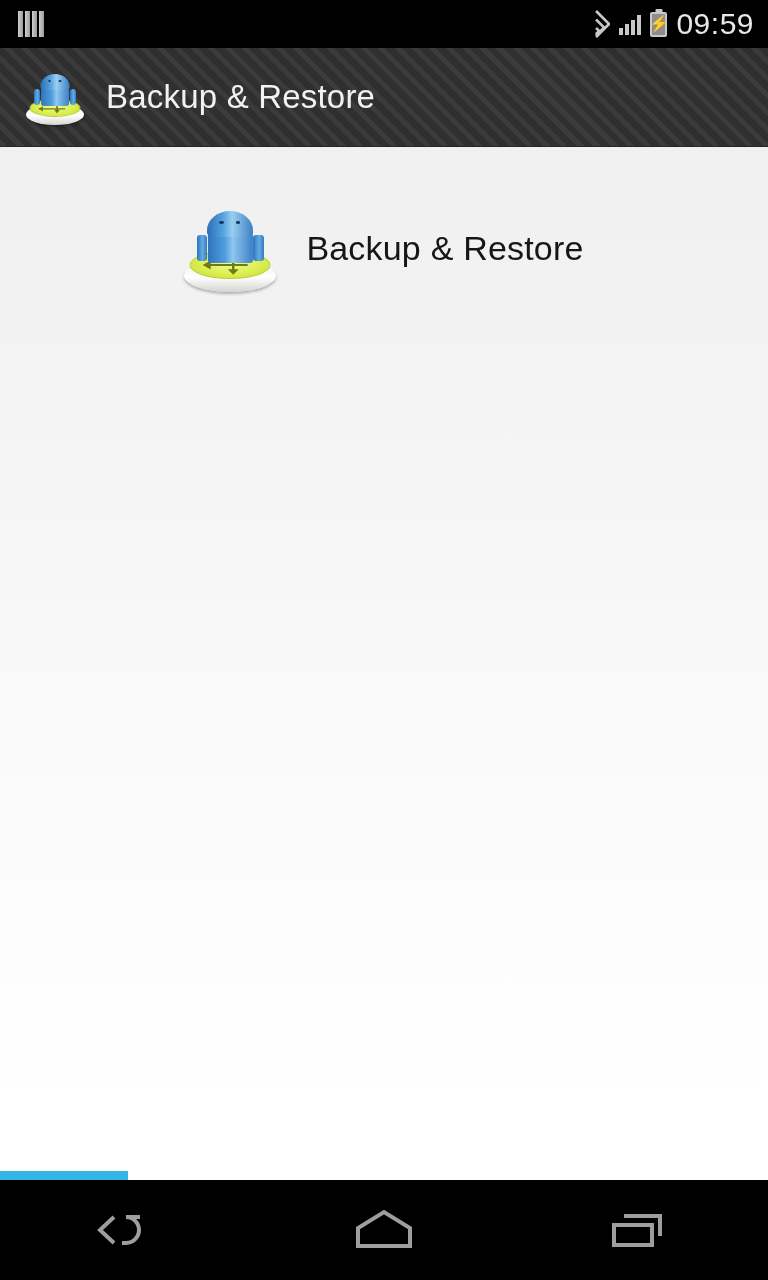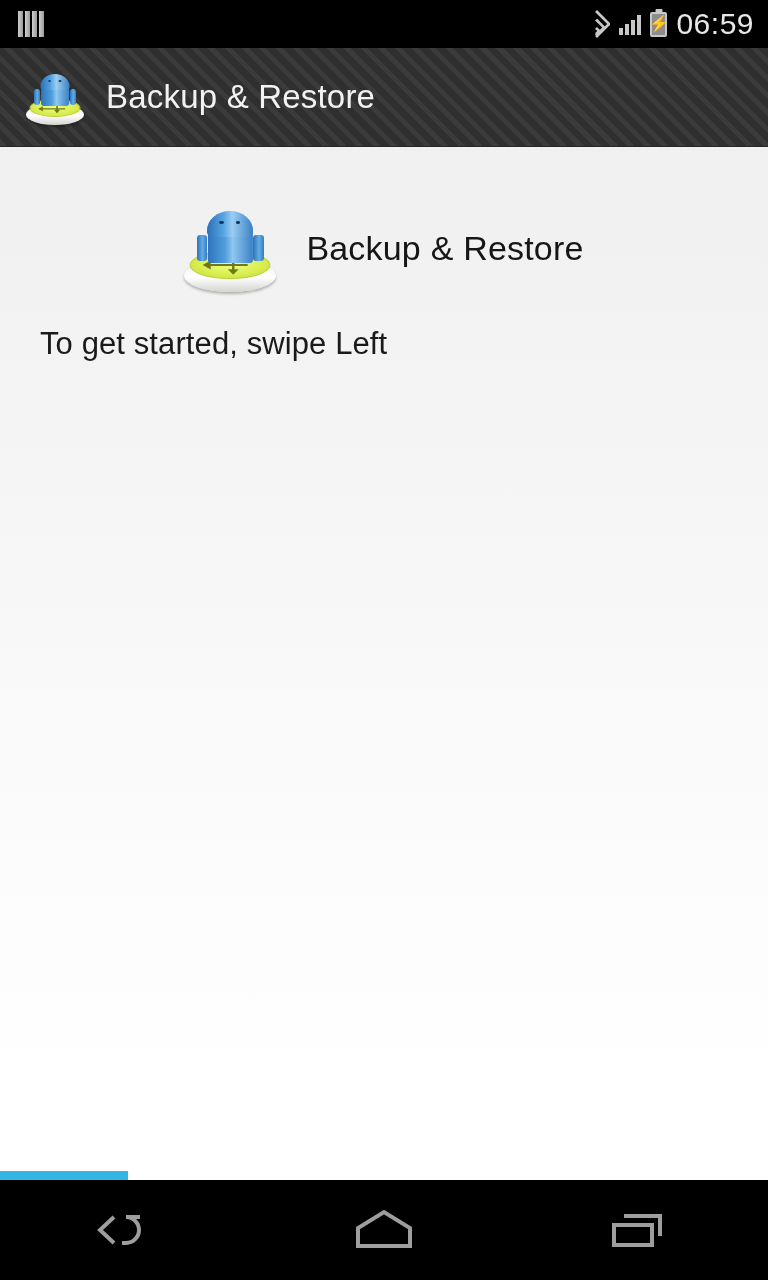--- a/index.html
+++ b/index.html
@@ -327,21 +327,21 @@
       </span>
       <span class="signal-icon">
         <i></i>
           <i></i>
           <i></i>
           <i></i>
       </span>
       <span class="battery-icon">
         <span class="bolt">⚡</span>
       </span>
-      <span id="status-clock">06:59</span>
+      <span id="status-clock">09:59</span>
     </div>
   </div>
 
   <div id="action-bar">
     <span class="robot-icon" style="width:58px;height:58px;">
       <span class="disc"></span>
       <span class="disc-top"></span>
       <span class="arrows">
         <svg viewBox="0 0 40 16" preserveAspectRatio="none">
           <path d="M4 9 H30" stroke="#6d7a17" stroke-width="1.6" fill="none"></path>
@@ -381,21 +381,20 @@
           <span class="eye l"></span>
             <span class="eye r"></span>
         </span>
         <span class="arm l"></span>
         <span class="arm r"></span>
       </span>
       <span id="page-title">Backup &amp; Restore</span>
     </div>
 
     <div id="paragraphs">
-      <p class="para">To get started, swipe Left</p>
     </div>
 
   </div>
 
   <div id="page-indicator-track" style="background: rgb(255, 255, 255);">
     <div id="page-indicator-thumb" style="width: 128px; background: rgb(51, 181, 229);"></div>
   </div>
 
   <div id="nav-bar">
 

